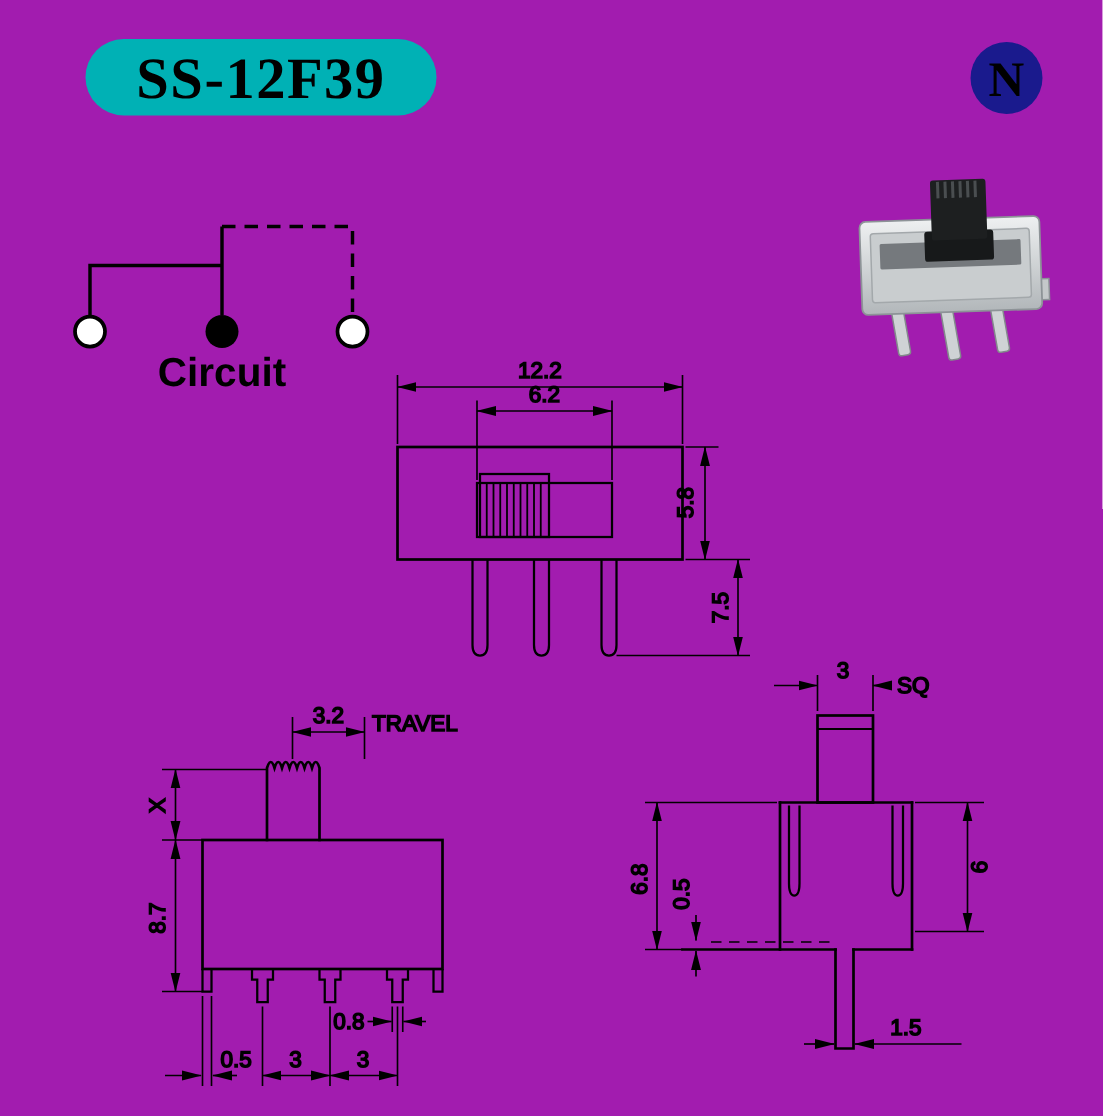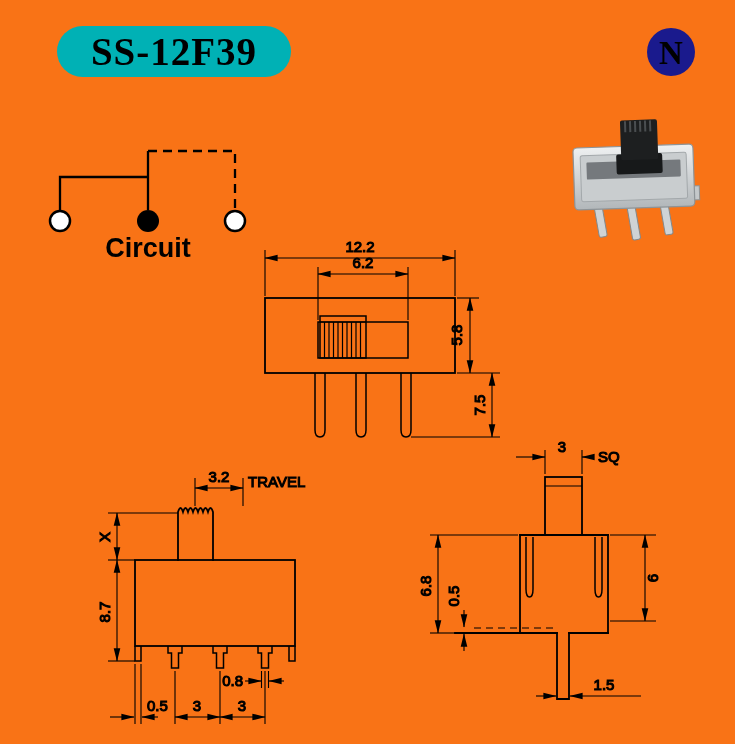--- a/index.html
+++ b/index.html
@@ -1,16 +1,16 @@
 <!DOCTYPE html>
 <html><head>
 <meta charset="utf-8">
 <style>
   html,body{margin:0;padding:0;background:#fff;}
-  .page{position:relative;width:735px;height:744px;background:#f97316;overflow:hidden;}
+  .page{position:relative;width:735px;height:744px;background:#a21caf;overflow:hidden;}
   svg text{font-family:"Liberation Sans",sans-serif;fill:#000;}
   .t{font-size:15px;}
   .tm{text-anchor:middle;}
   .badge-text{font-family:"Liberation Serif",serif;font-weight:bold;font-size:39px;letter-spacing:1px;}
   .logo-text{font-family:"Liberation Serif",serif;font-weight:bold;font-size:33px;}
   .circuit-label{font-size:27px;font-weight:bold;}
   .o{stroke:#000;stroke-width:1.8;fill:none;stroke-linecap:square;}
   .o15{stroke:#000;stroke-width:1.5;fill:none;}
   .h{stroke:#000;stroke-width:1.2;fill:none;}
   .d{stroke:#000;stroke-width:1.1;fill:none;}

